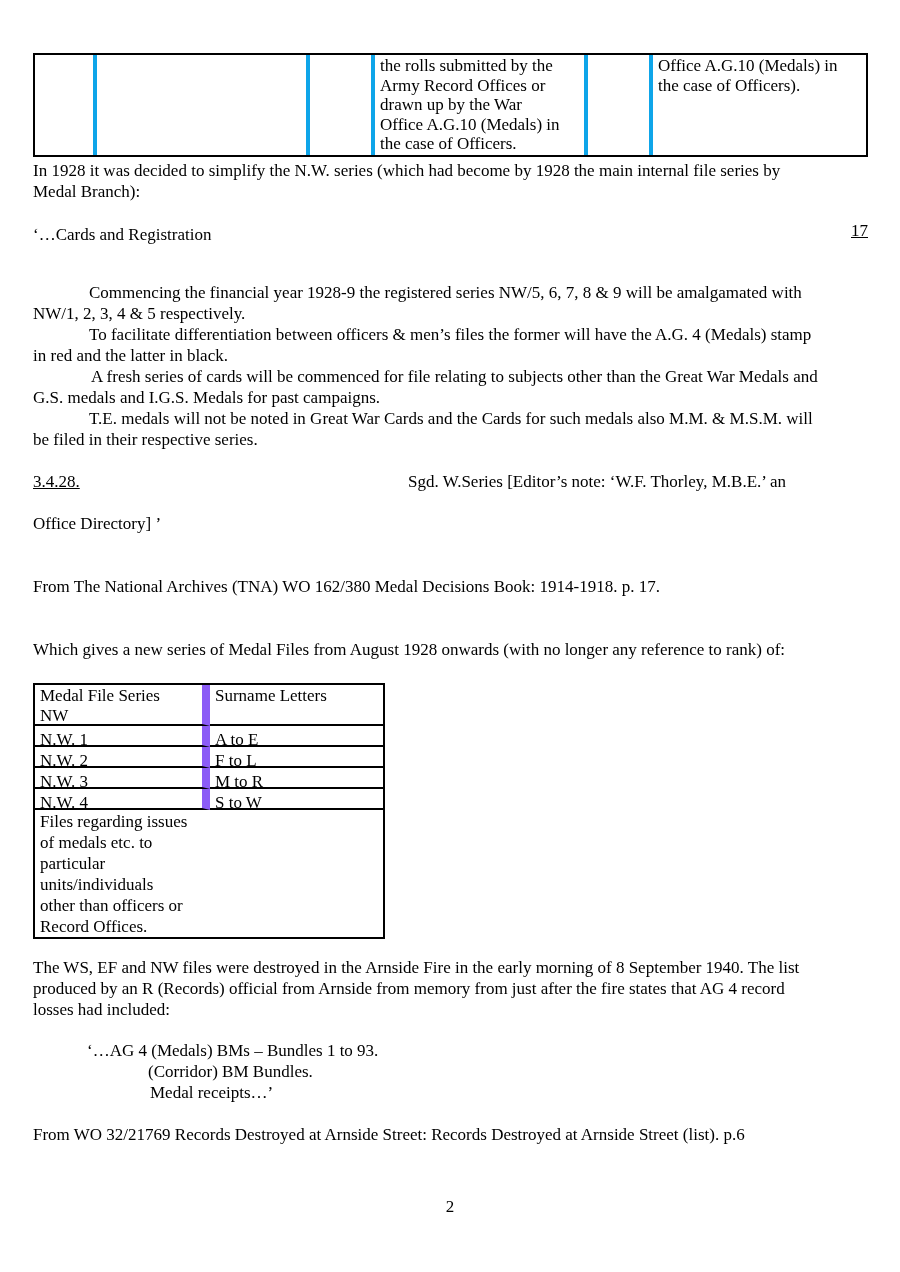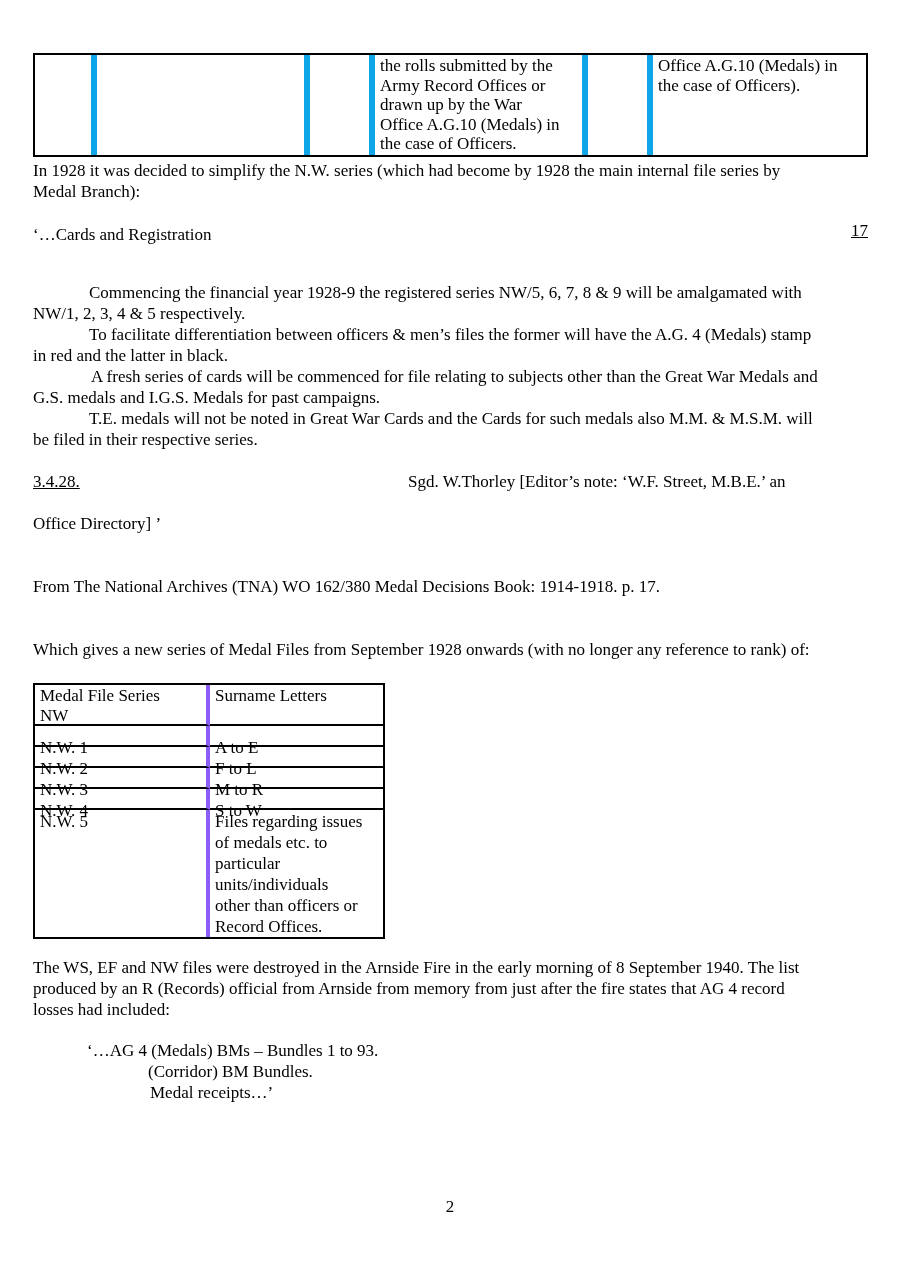--- a/index.html
+++ b/index.html
@@ -15,39 +15,39 @@
   .u{text-decoration:underline;}
   
   .t1{
     position:absolute;left:33px;top:53px;
     display:grid;
     grid-template-columns:62px 213px 65px 213px 65px 213px;
     border:2px solid #000;
   }
   .t1 .cell{
     box-sizing:border-box;
-    border-right:6px solid #0ea5e9;
+    border-right:4px solid #0ea5e9;
     padding:1px 5px;line-height:19.5px;
   }
   .t1 .cell:last-child{border-right:none;}
   
   .t2{
     position:absolute;left:33px;top:683px;
     display:grid;
     grid-template-columns:175px 173px;
     border:2px solid #000;
   }
   .t2 .cell{
     box-sizing:border-box;
     border-bottom:2px solid #000;
     padding:1px 5px 0;line-height:19.5px;
   }
-  .t2 .c1{border-right:4px solid #8b5cf6;}
+  .t2 .c1{border-right:8px solid #8b5cf6;}
   .t2 .hdr{height:41px;}
-  .t2 .row{height:21px;line-height:19px;padding-top:12px;}
+  .t2 .row{height:21px;line-height:19px;padding-top:4px;}
   .t2 .big{height:auto;border-bottom:none;line-height:21px;}
   .t2 .bigline{white-space:nowrap;}
   .right{left:auto;right:32px;font-family:Liberation Serif, serif;}
   .center{left:0;width:900px;text-align:center;white-space:normal;}
   .sig-rest{position:absolute;left:375px;top:0;white-space:nowrap;}
 </style>
 </head>
 <body>
 
 <div class="page">
@@ -81,62 +81,62 @@
   <div class="ln" style="top:303px">NW/1, 2, 3, 4 &amp; 5 respectively.</div>
   <div class="ln" style="top:324px;left:89px">To facilitate differentiation between officers &amp; men’s files the former will have the A.G. 4 (Medals) stamp</div>
   <div class="ln" style="top:345px">in red and the latter in black.</div>
   <div class="ln" style="top:366px;left:91px">A fresh series of cards will be commenced for file relating to subjects other than the Great War Medals and</div>
   <div class="ln" style="top:387px">G.S. medals and I.G.S. Medals for past campaigns.</div>
   <div class="ln" style="top:408px;left:89px">T.E. medals will not be noted in Great War Cards and the Cards for such medals also M.M. &amp; M.S.M. will</div>
   <div class="ln" style="top:429px">be filed in their respective series.</div>
 
   <div class="ln" style="top:471px;width:834px">
     <span class="u">3.4.28.</span>
-    <span class="sig-rest">Sgd. W.Thorley [Editor’s note: ‘W.F. Street, M.B.E.’ an</span>
+    <span class="sig-rest">Sgd. W.Series [Editor’s note: ‘W.F. Thorley, M.B.E.’ an</span>
   </div>
   <div class="ln" style="top:513px">Office Directory] ’</div>
 
   <div class="ln" style="top:576px">From The National Archives (TNA) WO 162/380 Medal Decisions Book: 1914-1918. p. 17.</div>
 
-  <div class="ln" style="top:639px">Which gives a new series of Medal Files from September 1928 onwards (with no longer any reference to rank) of:</div>
+  <div class="ln" style="top:639px">Which gives a new series of Medal Files from August 1928 onwards (with no longer any reference to rank) of:</div>
 
   <div class="t2">
     <div class="cell c1 hdr">
       <div>Medal File Series</div>
       <div>NW</div>
     </div>
     <div class="cell hdr">Surname Letters</div>
 
     <div class="cell c1 row">N.W. 1</div>
     <div class="cell row">A to E</div>
 
     <div class="cell c1 row">N.W. 2</div>
     <div class="cell row">F to L</div>
 
     <div class="cell c1 row">N.W. 3</div>
     <div class="cell row">M to R</div>
 
     <div class="cell c1 row">N.W. 4</div>
     <div class="cell row">S to W</div>
 
-    <div class="cell c1 big">N.W. 5</div>
     <div class="cell big">
       <div class="bigline">Files regarding issues</div>
       <div class="bigline">of medals etc. to</div>
       <div class="bigline">particular</div>
       <div class="bigline">units/individuals</div>
       <div class="bigline">other than officers or</div>
       <div class="bigline">Record Offices.</div>
     </div>
   </div>
 
   <div class="ln" style="top:957px">The WS, EF and NW files were destroyed in the Arnside Fire in the early morning of 8 September 1940. The list</div>
   <div class="ln" style="top:978px">produced by an R (Records) official from Arnside from memory from just after the fire states that AG 4 record</div>
   <div class="ln" style="top:999px">losses had included:</div>
 
   <div class="ln" style="top:1040px;left:87px">‘…AG 4 (Medals) BMs – Bundles 1 to 93.</div>
   <div class="ln" style="top:1061px;left:148px">(Corridor) BM Bundles.</div>
   <div class="ln" style="top:1082px;left:150px">Medal receipts…’</div>
 
+  <div class="ln" style="top:1124px">From WO 32/21769 Records Destroyed at Arnside Street: Records Destroyed at Arnside Street (list). p.6</div>
 
   <div class="ln center" style="top:1196px">2</div>
 
 </div>
 
 </body></html>

